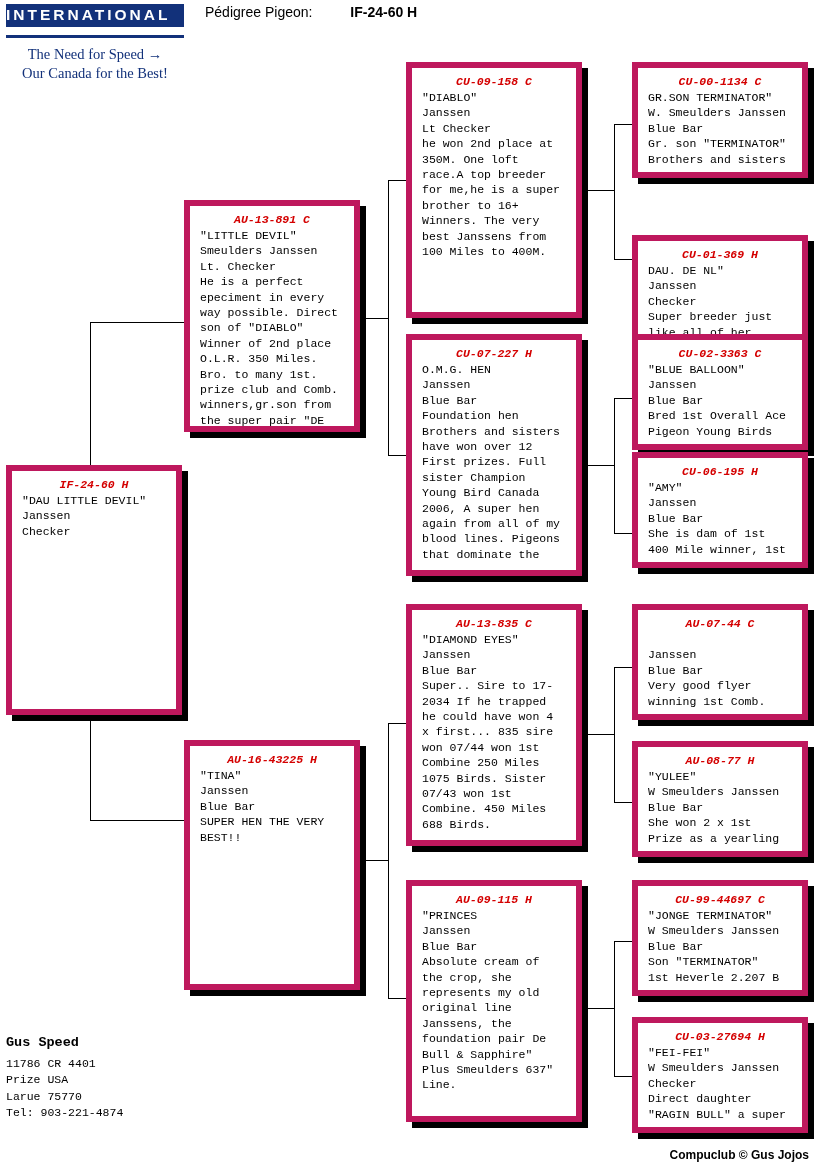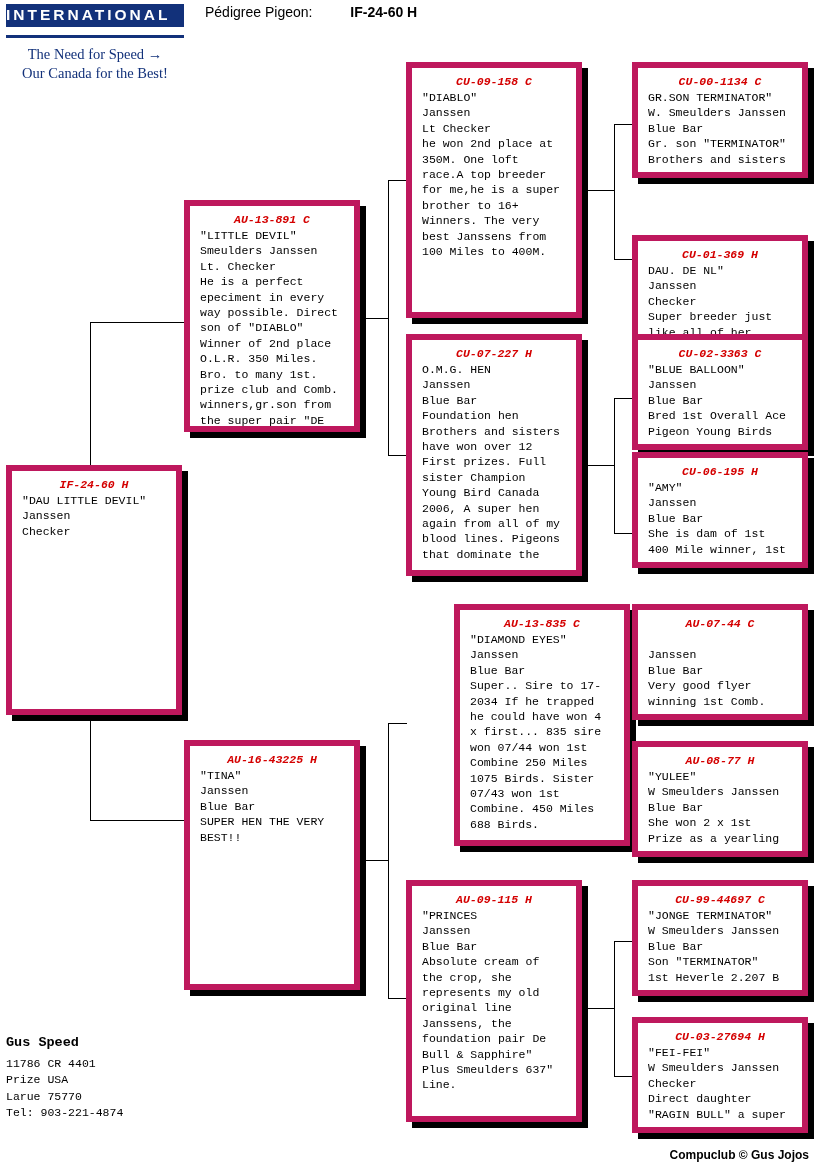--- a/index.html
+++ b/index.html
@@ -231,21 +231,21 @@
 have won over 12
 First prizes. Full
 sister Champion
 Young Bird Canada
 2006, A super hen
 again from all of my
 blood lines. Pigeons
 that dominate the</div>
 </div>
 
-<div class="card" style="left:406px; top:604px; width:176px; height:242px;margin-left:48px;">
+<div class="card" style="left:406px; top:604px; width:176px; height:242px;">
   <div class="hdr">AU-13-835 C</div>
   <div class="body">"DIAMOND EYES"
 Janssen
 Blue Bar
 Super.. Sire to 17-
 2034 If he trapped
 he could have won 4
 x first... 835 sire
 won 07/44 won 1st
 Combine 250 Miles

